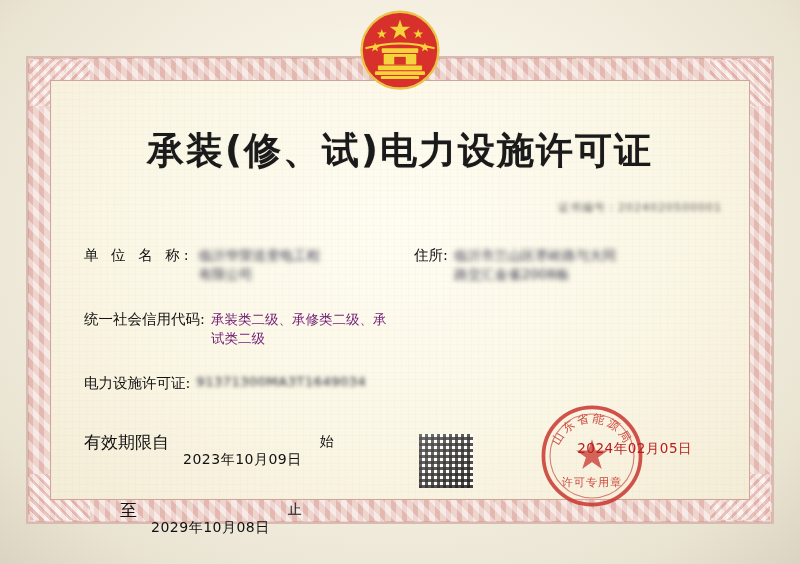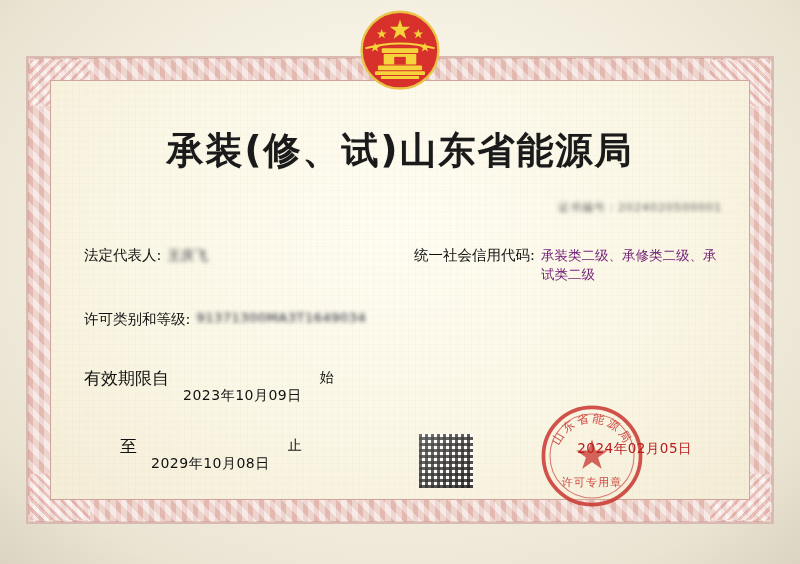--- a/index.html
+++ b/index.html
@@ -314,40 +314,46 @@
         <rect x="30" y="73" width="40" height="3" rx="1"></rect>
       </g>
       <g stroke="#f5d33a" stroke-width="2" fill="none">
         <path d="M14 44 Q50 34 86 44"></path>
       </g>
     </svg>
   </div>
 
   <div class="content">
 
-    <div class="cert-title">承装(修、试)山东省能源局</div>
+    <div class="cert-title">承装(修、试)电力设施许可证</div>
 
     <div class="cert-number">证书编号：2024020500001</div>
 
     <div class="fields">
-
 
       <div class="row">
         <div class="col-left">
-          <span class="label">法定代表人:</span>
-          <span class="value blurred-soft">王庆飞</span>
-        </div>
+          <span class="label spaced">单 位 名 称:</span>
+          <span class="value blurred w-narrow">临沂华荣送变电工程有限公司</span>
+        </div>
+        <div class="col-right">
+          <span class="label">住所:</span>
+          <span class="value blurred w-wide">临沂市兰山区枣岭路与大同路交汇金雀2008栋</span>
+        </div>
+      </div>
+
+      <div class="row">
         <div class="col-right">
           <span class="label">统一社会信用代码:</span>
           <span class="value w-mid">承装类二级、承修类二级、承试类二级</span>
         </div>
       </div>
 
       <div class="row row-code">
-        <span class="label">许可类别和等级:</span>
+        <span class="label">电力设施许可证:</span>
         <span class="code-value">91371300MA3T1649034</span>
       </div>
 
       <div class="validity">
         <div class="valid-line">
           <span class="valid-label">有效期限自</span>
           <span class="valid-date">2023年10月09日</span>
           <span class="valid-suffix">始</span>
         </div>
         <div class="valid-line valid-indent">

